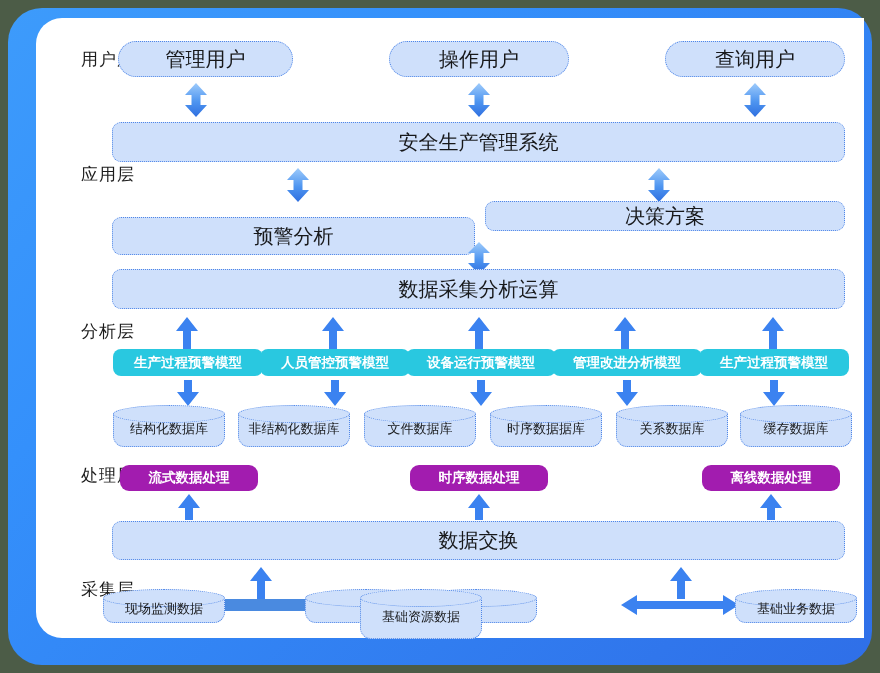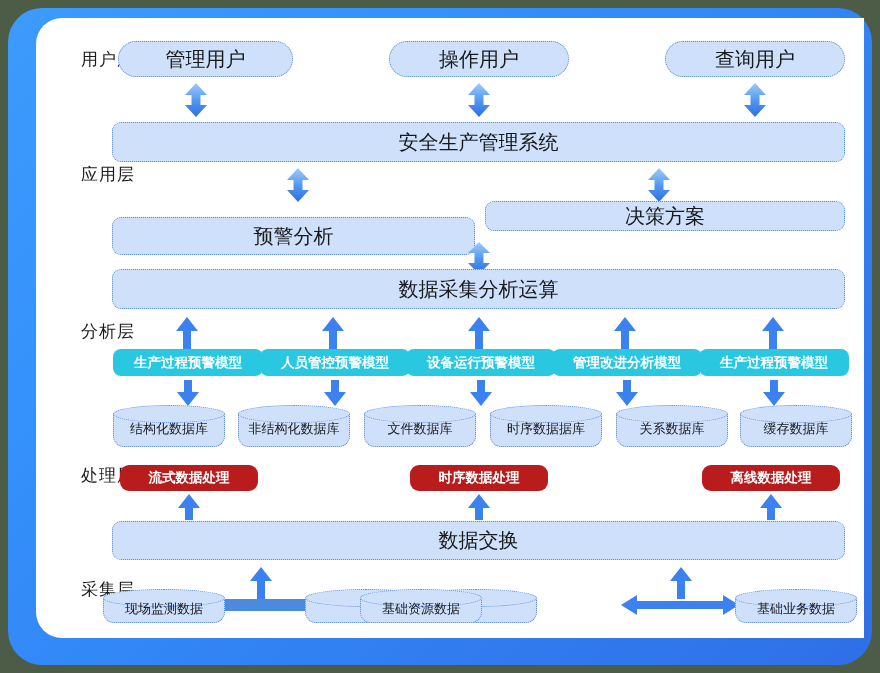--- a/index.html
+++ b/index.html
@@ -42,21 +42,21 @@
   .tealpill{
     position:absolute;box-sizing:border-box;
     background:#29c8e0;
     border-radius:8px;
     display:flex;align-items:center;justify-content:center;
     font-size:13.5px;color:#ffffff;font-weight:bold;white-space:nowrap;
   }
   
   .bluepill{
     position:absolute;box-sizing:border-box;
-    background:#b91c1c;
+    background:#a21caf;
     border-radius:9px;
     display:flex;align-items:center;justify-content:center;
     font-size:13.5px;color:#ffffff;font-weight:bold;white-space:nowrap;
   }
 
   
   .cyl{position:absolute;box-sizing:border-box;text-decoration:underline;}
   .cyl .body{
     position:absolute;left:0;right:0;top:9px;bottom:0;
     background:#cfe0fb;
@@ -335,21 +335,21 @@
   <div class="cyl plain" style="left:305px;top:589px;width:122px;height:34px;">
     <div class="body"></div>
     <div class="top"></div>
 
   </div>
   <div class="cyl plain" style="left:415px;top:589px;width:122px;height:34px;">
     <div class="body"></div>
     <div class="top"></div>
 
   </div>
-  <div class="cyl" style="left:360px;top:589px;width:122px;height:34px;">
+  <div class="cyl" style="left:360px;top:589px;width:122px;height:50px;">
     <div class="body"></div>
     <div class="top"></div>
     <div class="lbl">
         <span>基础资源数据</span>
       </div>
   </div>
 
   <div class="cyl" style="left:735px;top:589px;width:122px;height:34px;">
     <div class="body"></div>
     <div class="top"></div>

